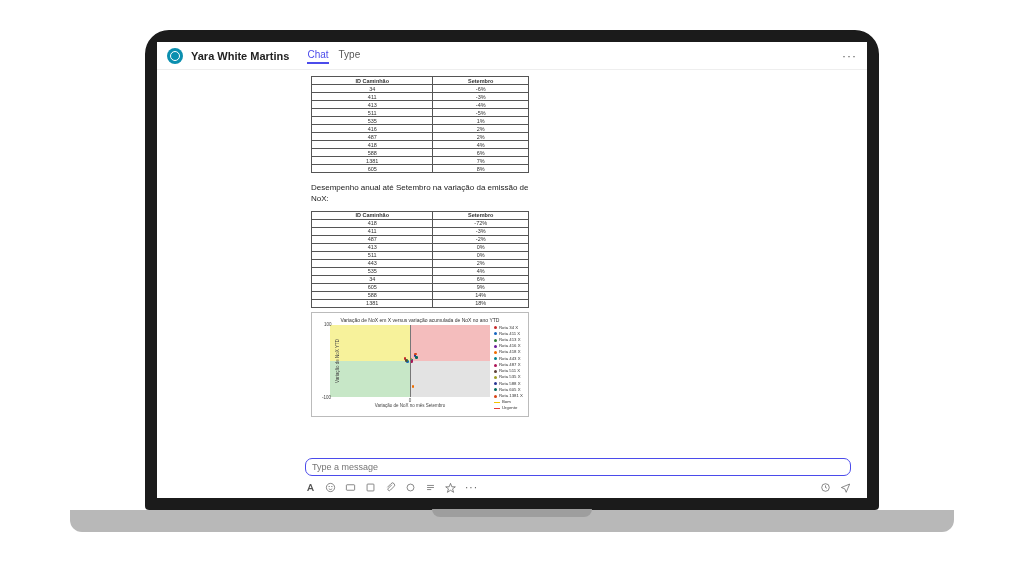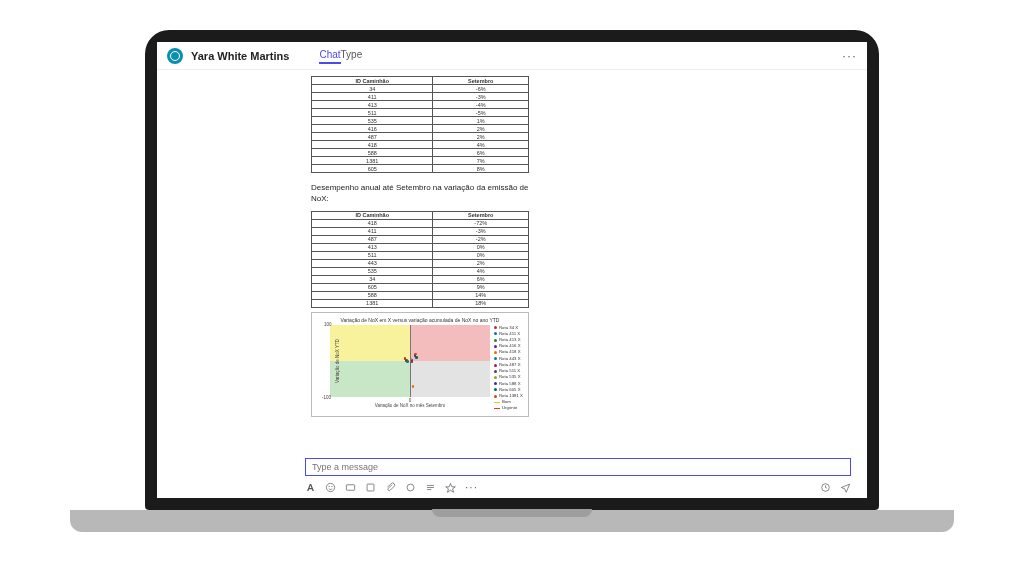--- a/index.html
+++ b/index.html
@@ -19,21 +19,21 @@
   .laptop-notch {
     position: absolute; left: 50%; transform: translateX(-50%); top: 509px; width: 160px; height: 8px;
     background: #9e9e9e; border-radius: 0 0 10px 10px;
   }
 
   
   .hdr { display: flex; align-items: center; height: 28px; padding: 0 10px; border-bottom: 1px solid #eee; gap: 8px; }
   .bot-icon { width: 16px; height: 16px; border-radius: 50%; background: #0b8faf; position: relative; flex: none; }
   .bot-icon::after { content:""; position:absolute; inset:3px; border-radius:50%; border:1px solid #fff; }
   .bot-name { font-weight: 600; font-size: 11px; color: #222; }
-  .tabs { display: flex; margin-left: 22px; }
+  .tabs { display: flex; gap: 10px; margin-left: 10px; }
   .tab { font-size: 10px; color: #555; padding: 2px 0; cursor: pointer; }
   .tab.active { color: #4b4beb; border-bottom: 2px solid #4b4beb; }
   .hdr-spacer { flex: 1; }
   .hdr-more { font-size: 12px; color: #555; letter-spacing: 1px; cursor: pointer; }
 
   
   .feed { position: absolute; top: 28px; bottom: 44px; left: 0; right: 0; overflow: hidden; }
   .card { position: absolute; left: 148px; top: 0; width: 230px; background: #fff; padding: 6px; }
 
   .tbl { width: 100%; border-collapse: collapse; font-size: 5.5px; color: #333; }
@@ -63,21 +63,21 @@
   .ylabel { position:absolute; left:-14px; top:50%; transform: translateY(-50%) rotate(-90deg); font-size:4.5px; color:#444; white-space:nowrap; }
   .xlabel { text-align:center; font-size:4.5px; color:#444; margin-top:6px; }
   .pt { position:absolute; width:2.5px; height:2.5px; border-radius:50%; }
   .legend { width: 48px; font-size: 4.3px; color:#333; line-height: 1.45; }
   .lg-row { display:flex; align-items:center; gap:2px; }
   .lg-dot { width:3px; height:3px; border-radius:50%; flex:none; }
   .lg-line { width:6px; height:1px; flex:none; }
 
   
   .composer { position: absolute; left: 148px; right: 16px; bottom: 4px; }
-  .compose-box { border: 1px solid #4b4beb; border-radius: 0; height: 18px; display:flex; align-items:center; padding:0 6px; }
+  .compose-box { border: 1px solid #4b4beb; border-radius: 7px; height: 18px; display:flex; align-items:center; padding:0 6px; }
   .compose-box input { border:none; outline:none; font-size:9px; color:#888; width:100%; background:transparent; }
   .cmp-row { display:flex; align-items:center; gap:9px; margin-top:4px; height:14px; }
   .cmp-row .ic { width:11px; height:11px; display:flex; align-items:center; justify-content:center; color:#555; cursor:pointer; }
   .cmp-row .ic svg { width:11px; height:11px; }
   .cmp-spacer { flex:1; }
   .cmp-more { font-size:10px; color:#555; letter-spacing:1px; cursor:pointer; }
 </style>
 </head>
 <body>
 

